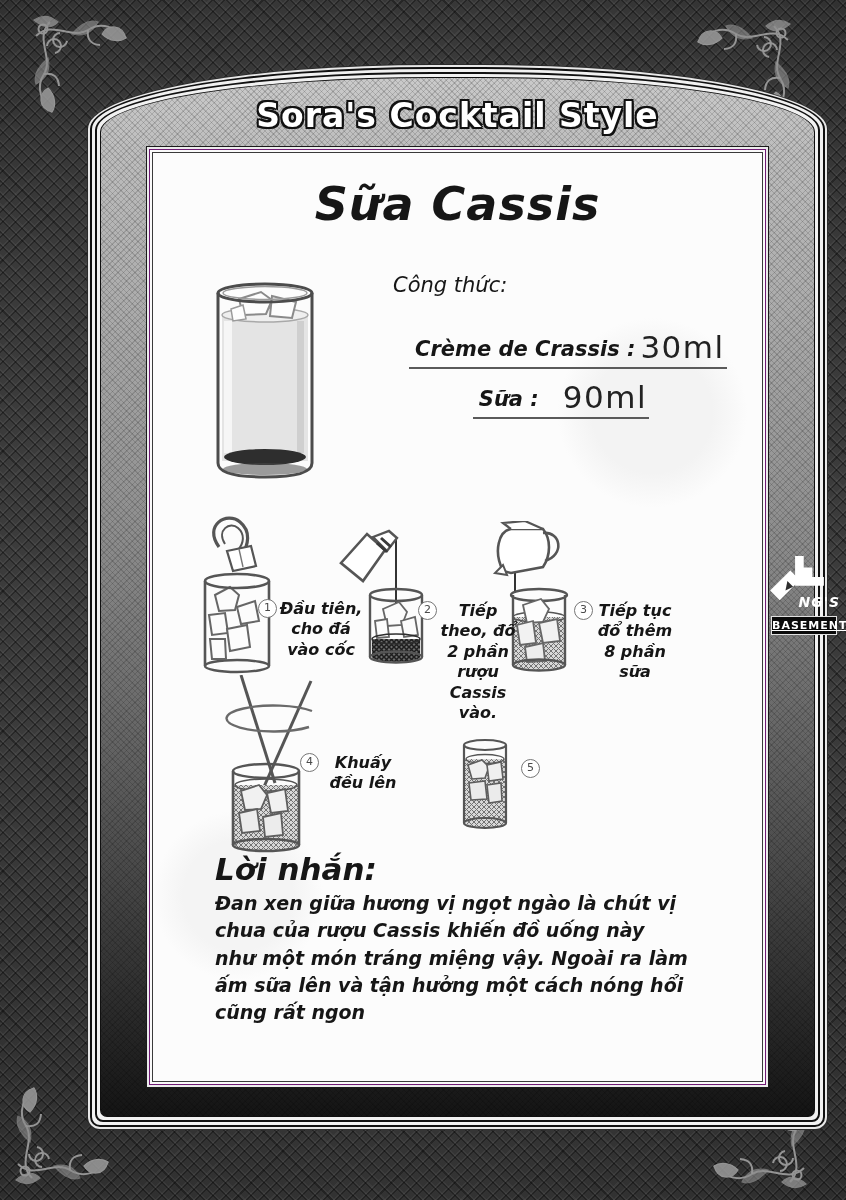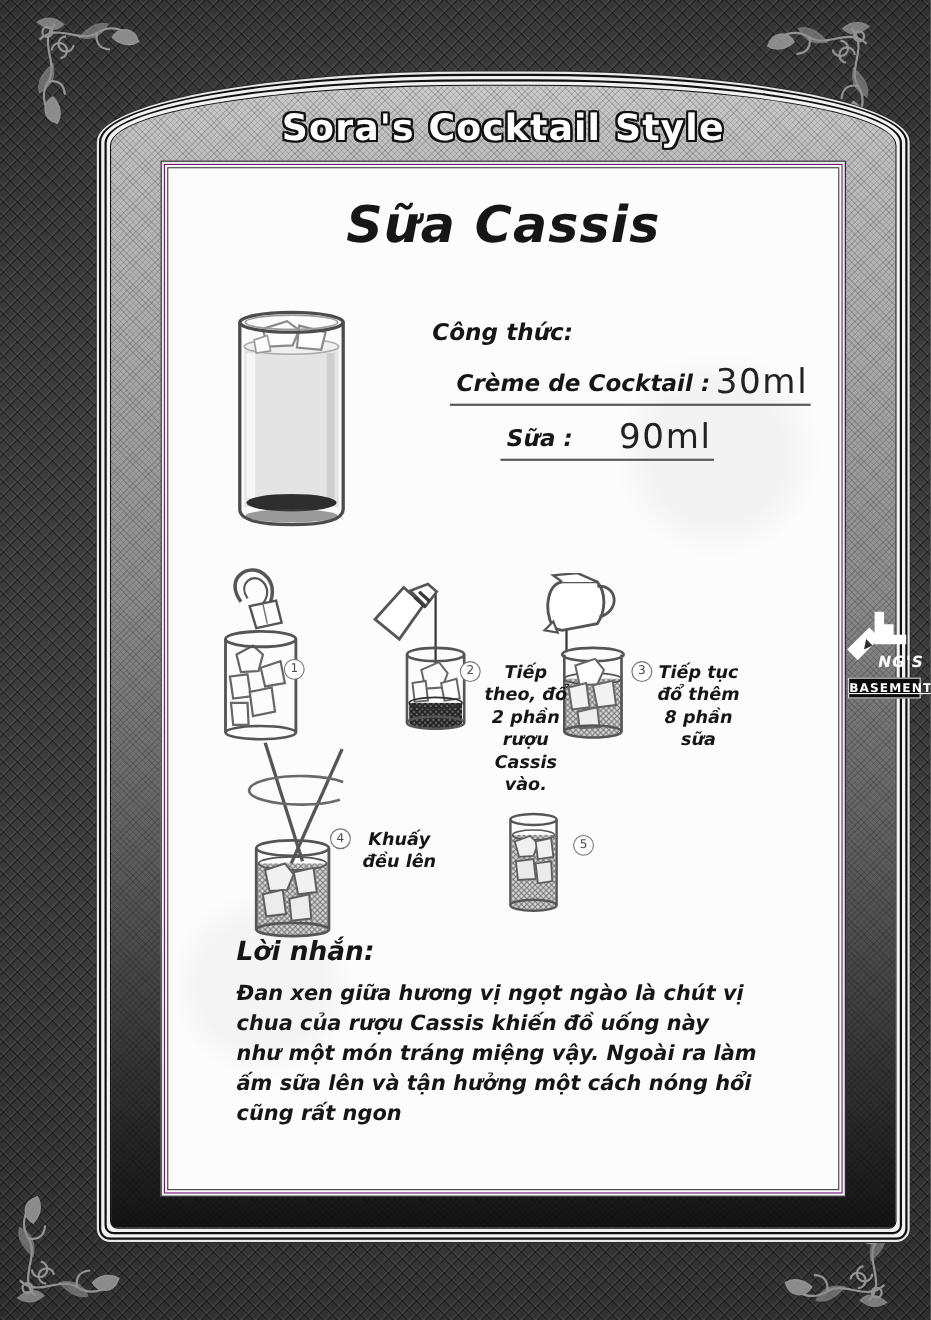--- a/index.html
+++ b/index.html
@@ -38,36 +38,36 @@
   .i1{width:100%;height:100%;box-sizing:border-box;background:#ececec;border:1px solid #1a1a1a;padding:2px;}
   .i2{width:100%;height:100%;box-sizing:border-box;background:#fafafa;border:1px solid #701a75;padding:2px;}
   .panel{width:100%;height:100%;box-sizing:border-box;background:#fcfcfc;border:1px solid #3a3a3a;
          position:relative;overflow:hidden;color:#161616;
          background-image:radial-gradient(circle at 82% 28%, #f3f3f3 0 60px, rgba(243,243,243,0) 95px),
                           radial-gradient(circle at 14% 80%, #f4f4f4 0 55px, rgba(244,244,244,0) 85px);}
   
   .abs{position:absolute;}
   .recipe-title{top:24px;left:0;width:100%;text-align:center;
       font-size:46px;font-weight:600;font-style:italic;letter-spacing:1px;}
-  .formula-label{top:120px;left:240px;font-size:21px;font-weight:700;font-style:italic;margin-top:17px;}
+  .formula-label{top:120px;left:240px;font-size:21px;font-weight:400;font-style:italic;}
   .ingredients{top:176px;left:256px;width:240px;text-align:right;}
   .ing-row{display:block;margin-bottom:10px;}
   .ing-ul{display:inline-block;border-bottom:2px solid #5a5a5a;padding:0 2px 2px 6px;white-space:nowrap;}
   .ing-name{font-size:21px;font-style:italic;font-weight:600;vertical-align:baseline;}
   .ing-amt{font-size:31px;font-weight:400;letter-spacing:1.5px;color:#222;vertical-align:-2px;}
   .ing-row:nth-child(1) .ing-amt{margin-left:5px;}
-  .ing-row:nth-child(2) .ing-amt{margin-left:42px;}
+  .ing-row:nth-child(2) .ing-amt{margin-left:24px;}
   
   .cap{font-size:16px;font-style:italic;font-weight:600;line-height:1.28;text-align:center;}
   .stepnum{position:absolute;left:-17px;top:0;width:17px;height:17px;border:1px solid #767676;
       border-radius:50%;background:#fff;color:#4a4a4a;font-size:11px;font-style:normal;font-weight:400;
       display:flex;align-items:center;justify-content:center;}
   .cap5{display:flex;align-items:center;gap:8px;text-align:left;}
   .cap5 .stepnum{position:static;flex:0 0 auto;}
-  .note-label{top:698px;left:62px;font-size:24px;font-weight:700;font-style:italic;}
+  .note-label{top:698px;left:62px;font-size:31px;font-weight:700;font-style:italic;}
   .note-text{top:737px;left:62px;width:474px;font-size:19px;font-weight:700;font-style:italic;line-height:1.44;}
   
   .wm{position:absolute;left:766px;top:556px;width:80px;color:#fff;text-decoration:underline;}
   .wm-glyph{display:block;width:58px;height:48px;margin-left:2px;}
   .wm-name{position:absolute;right:6px;top:38px;font-size:14px;font-weight:800;font-style:italic;letter-spacing:1px;}
   .wm-sub{margin-top:12px;margin-left:5px;width:64px;background:#0a0a0a;border:1px solid #e0e0e0;
       color:#fff;font-size:11px;font-weight:700;letter-spacing:1px;text-align:center;padding:2px 0;}
   svg{display:block;}
 </style>
 </head>
@@ -143,21 +143,21 @@
       <ellipse cx="56" cy="190" rx="42" ry="6" fill="#4a4a4a" opacity=".55"></ellipse>
       <path d="M9,14 L9,184 Q9,198 56,198 Q103,198 103,184 L103,14" fill="none" stroke="#4c4c4c" stroke-width="3"></path>
       <ellipse cx="56" cy="14" rx="47" ry="9" fill="none" stroke="#4c4c4c" stroke-width="3"></ellipse>
       <ellipse cx="56" cy="14" rx="42" ry="6.5" fill="none" stroke="#9b9b9b" stroke-width="1.5"></ellipse>
     </svg>
 
     <div class="abs formula-label">Công thức:</div>
 
     <div class="abs ingredients">
       <div class="ing-row">
-        <span class="ing-ul"><span class="ing-name">Crème de Cocktail :</span><span class="ing-amt">30ml</span></span>
+        <span class="ing-ul"><span class="ing-name">Crème de Crassis :</span><span class="ing-amt">30ml</span></span>
       </div>
       <div class="ing-row">
         <span class="ing-ul"><span class="ing-name">Sữa :</span><span class="ing-amt">90ml</span></span>
       </div>
     </div>
 
     <svg class="abs" style="left:42px;top:358px" width="84" height="166" viewBox="0 0 84 166">
       <path d="M24,36 C8,14 32,0 45,11 C56,20 54,34 46,45" fill="none" stroke="#555" stroke-width="3.2"></path>
       <path d="M30,33 C21,19 35,10 43,17 C50,23 49,32 43,39" fill="none" stroke="#555" stroke-width="2"></path>
       <polygon points="32,40 56,35 61,55 38,60" fill="#fff" stroke="#555" stroke-width="2.2"></polygon>
@@ -230,20 +230,21 @@
       <polygon points="9,28 23,23 30,30 26,41 13,42" fill="#f0f0f0" stroke="#5e5e5e" stroke-width="1.6"></polygon>
       <polygon points="28,28 42,25 44,42 30,44" fill="#f0f0f0" stroke="#5e5e5e" stroke-width="1.6"></polygon>
       <polygon points="10,46 26,44 28,62 12,63" fill="#ebebeb" stroke="#5e5e5e" stroke-width="1.6"></polygon>
       <polygon points="28,48 42,46 43,64 30,66" fill="#ebebeb" stroke="#5e5e5e" stroke-width="1.6"></polygon>
       <path d="M5,8 L5,86 M47,8 L47,86" stroke="#555" stroke-width="2.2"></path>
       <ellipse cx="26" cy="86" rx="21" ry="5" fill="none" stroke="#555" stroke-width="2.2"></ellipse>
     </svg>
 
     <div class="abs cap" style="left:122px;top:446px;width:92px">
       <span class="stepnum">1</span>
+      <span>Đầu tiên, cho đá vào cốc</span>
     </div>
     <div class="abs cap" style="left:282px;top:448px;width:86px">
       <span class="stepnum">2</span>
       <span>Tiếp theo, đổ 2 phần rượu Cassis vào.</span>
     </div>
     <div class="abs cap" style="left:438px;top:448px;width:88px">
       <span class="stepnum">3</span>
       <span>Tiếp tục đổ thêm 8 phần sữa</span>
     </div>
     <div class="abs cap" style="left:164px;top:600px;width:92px">

